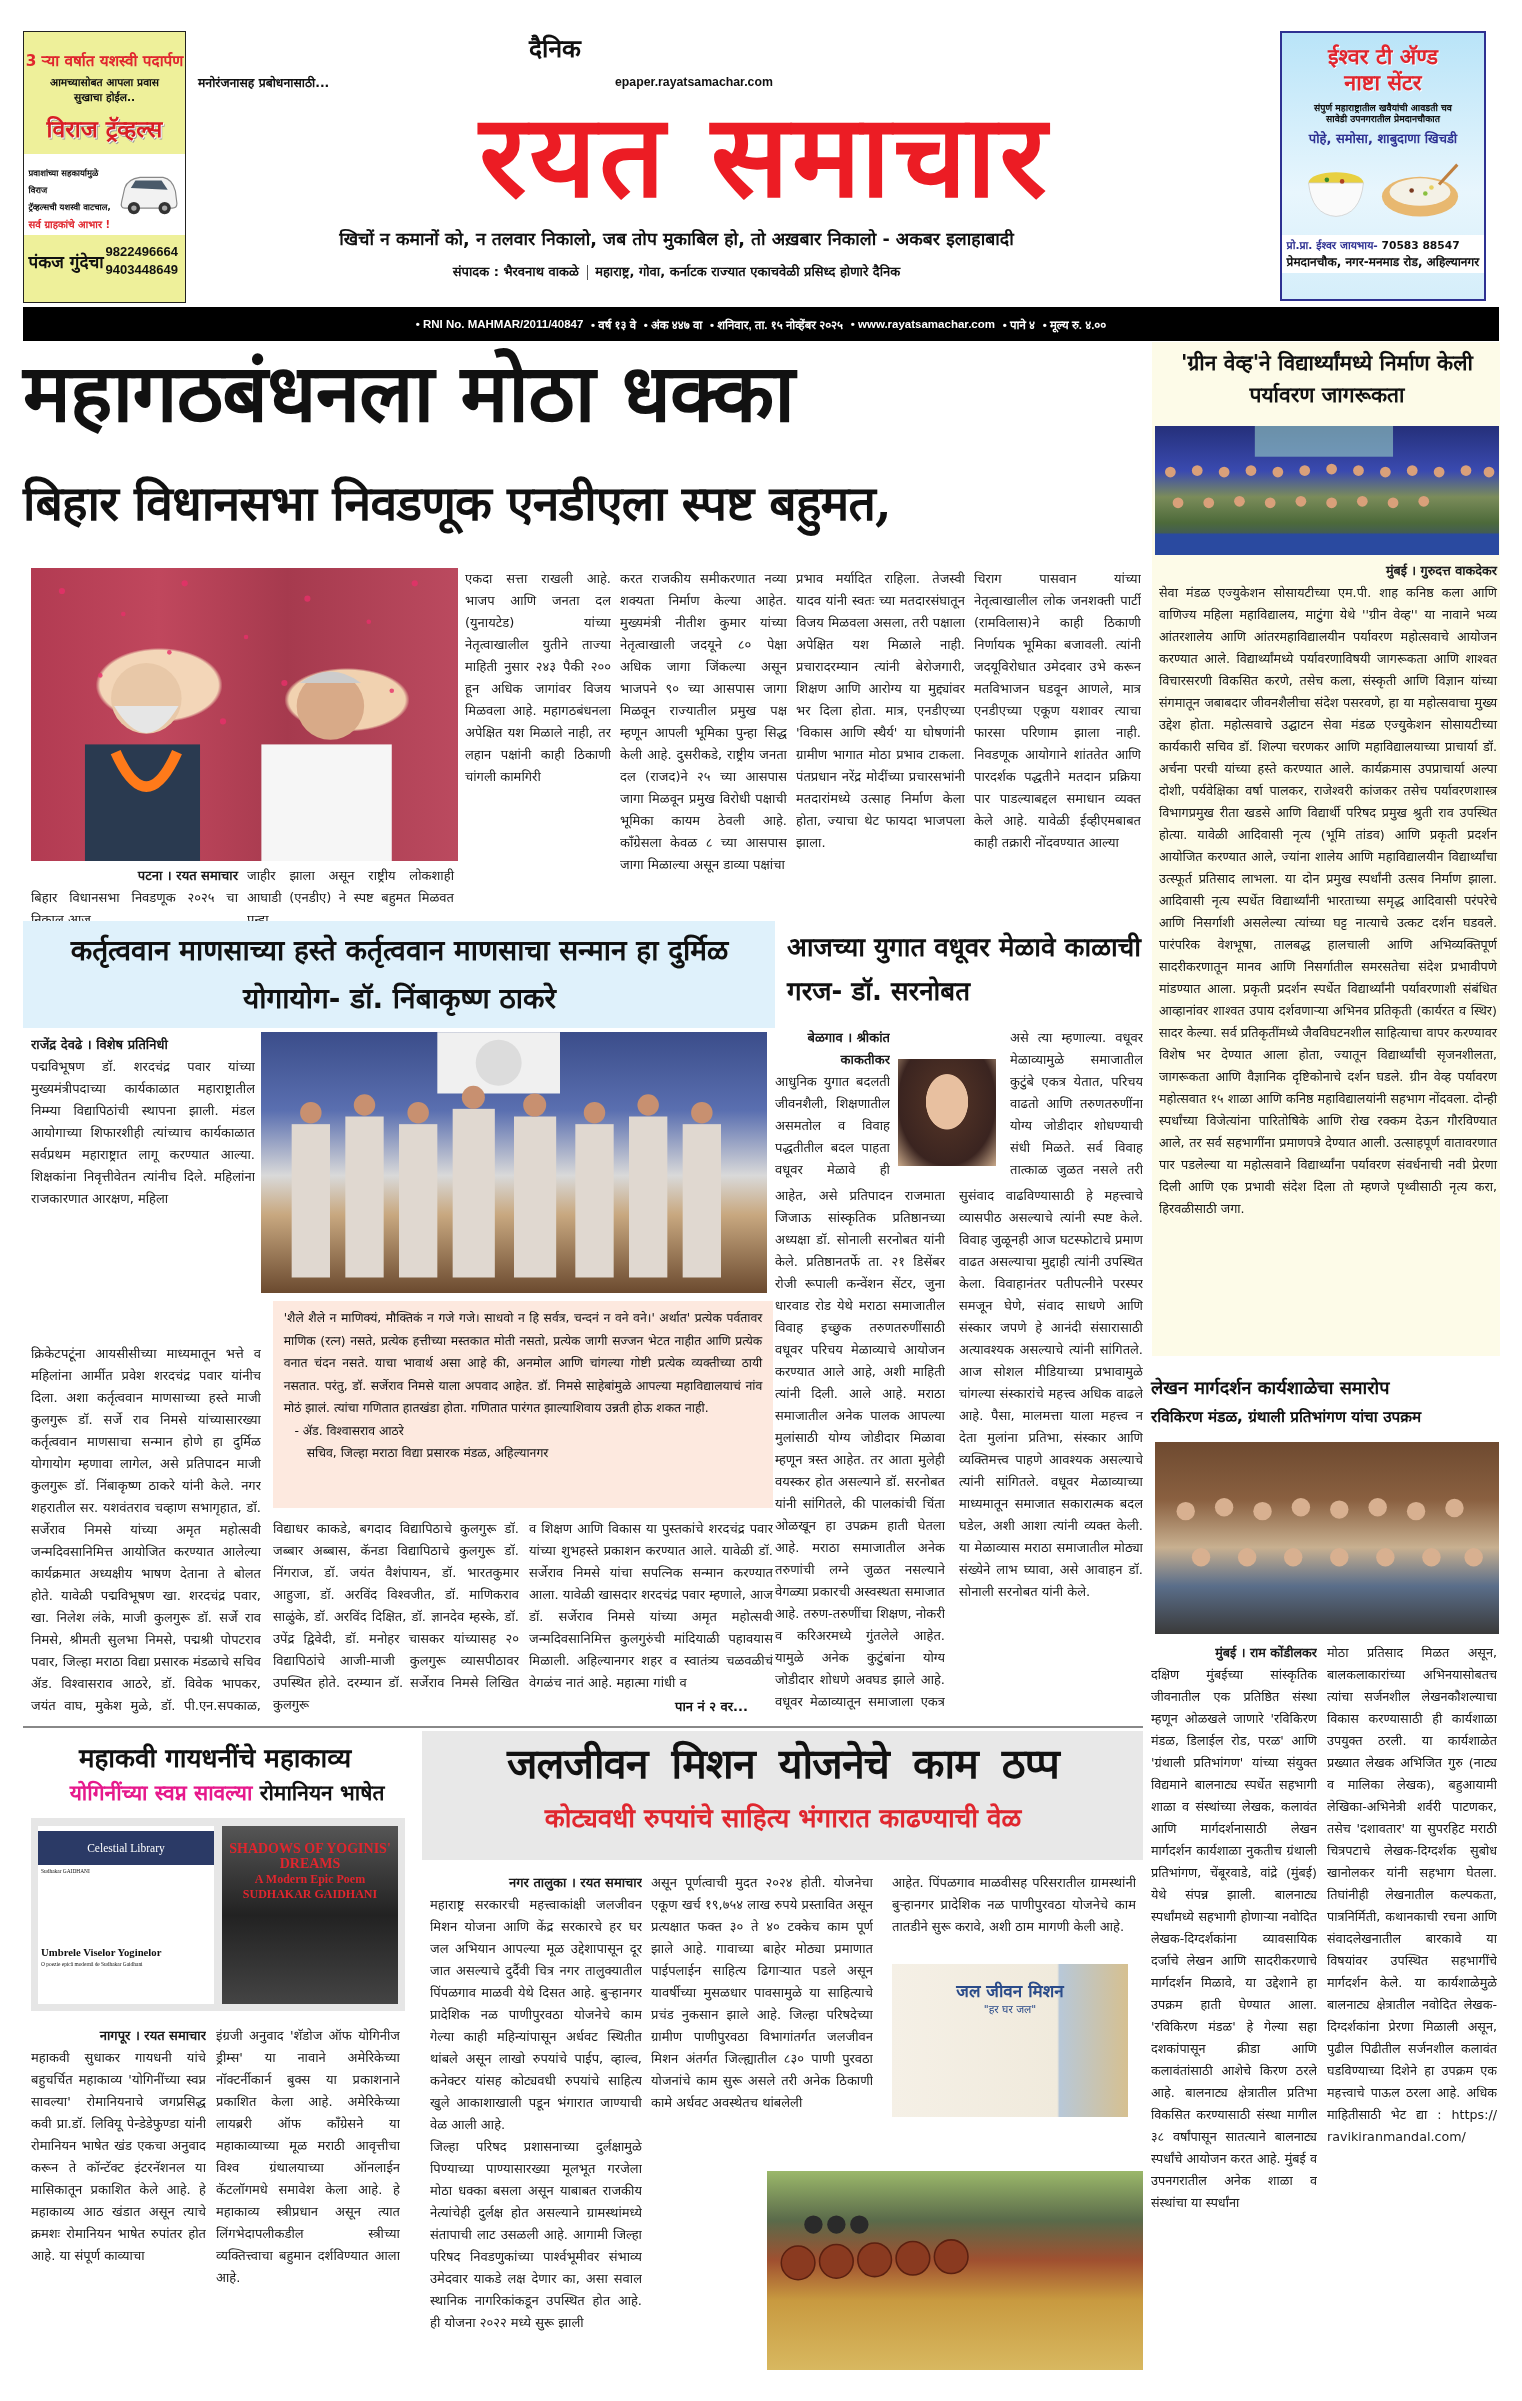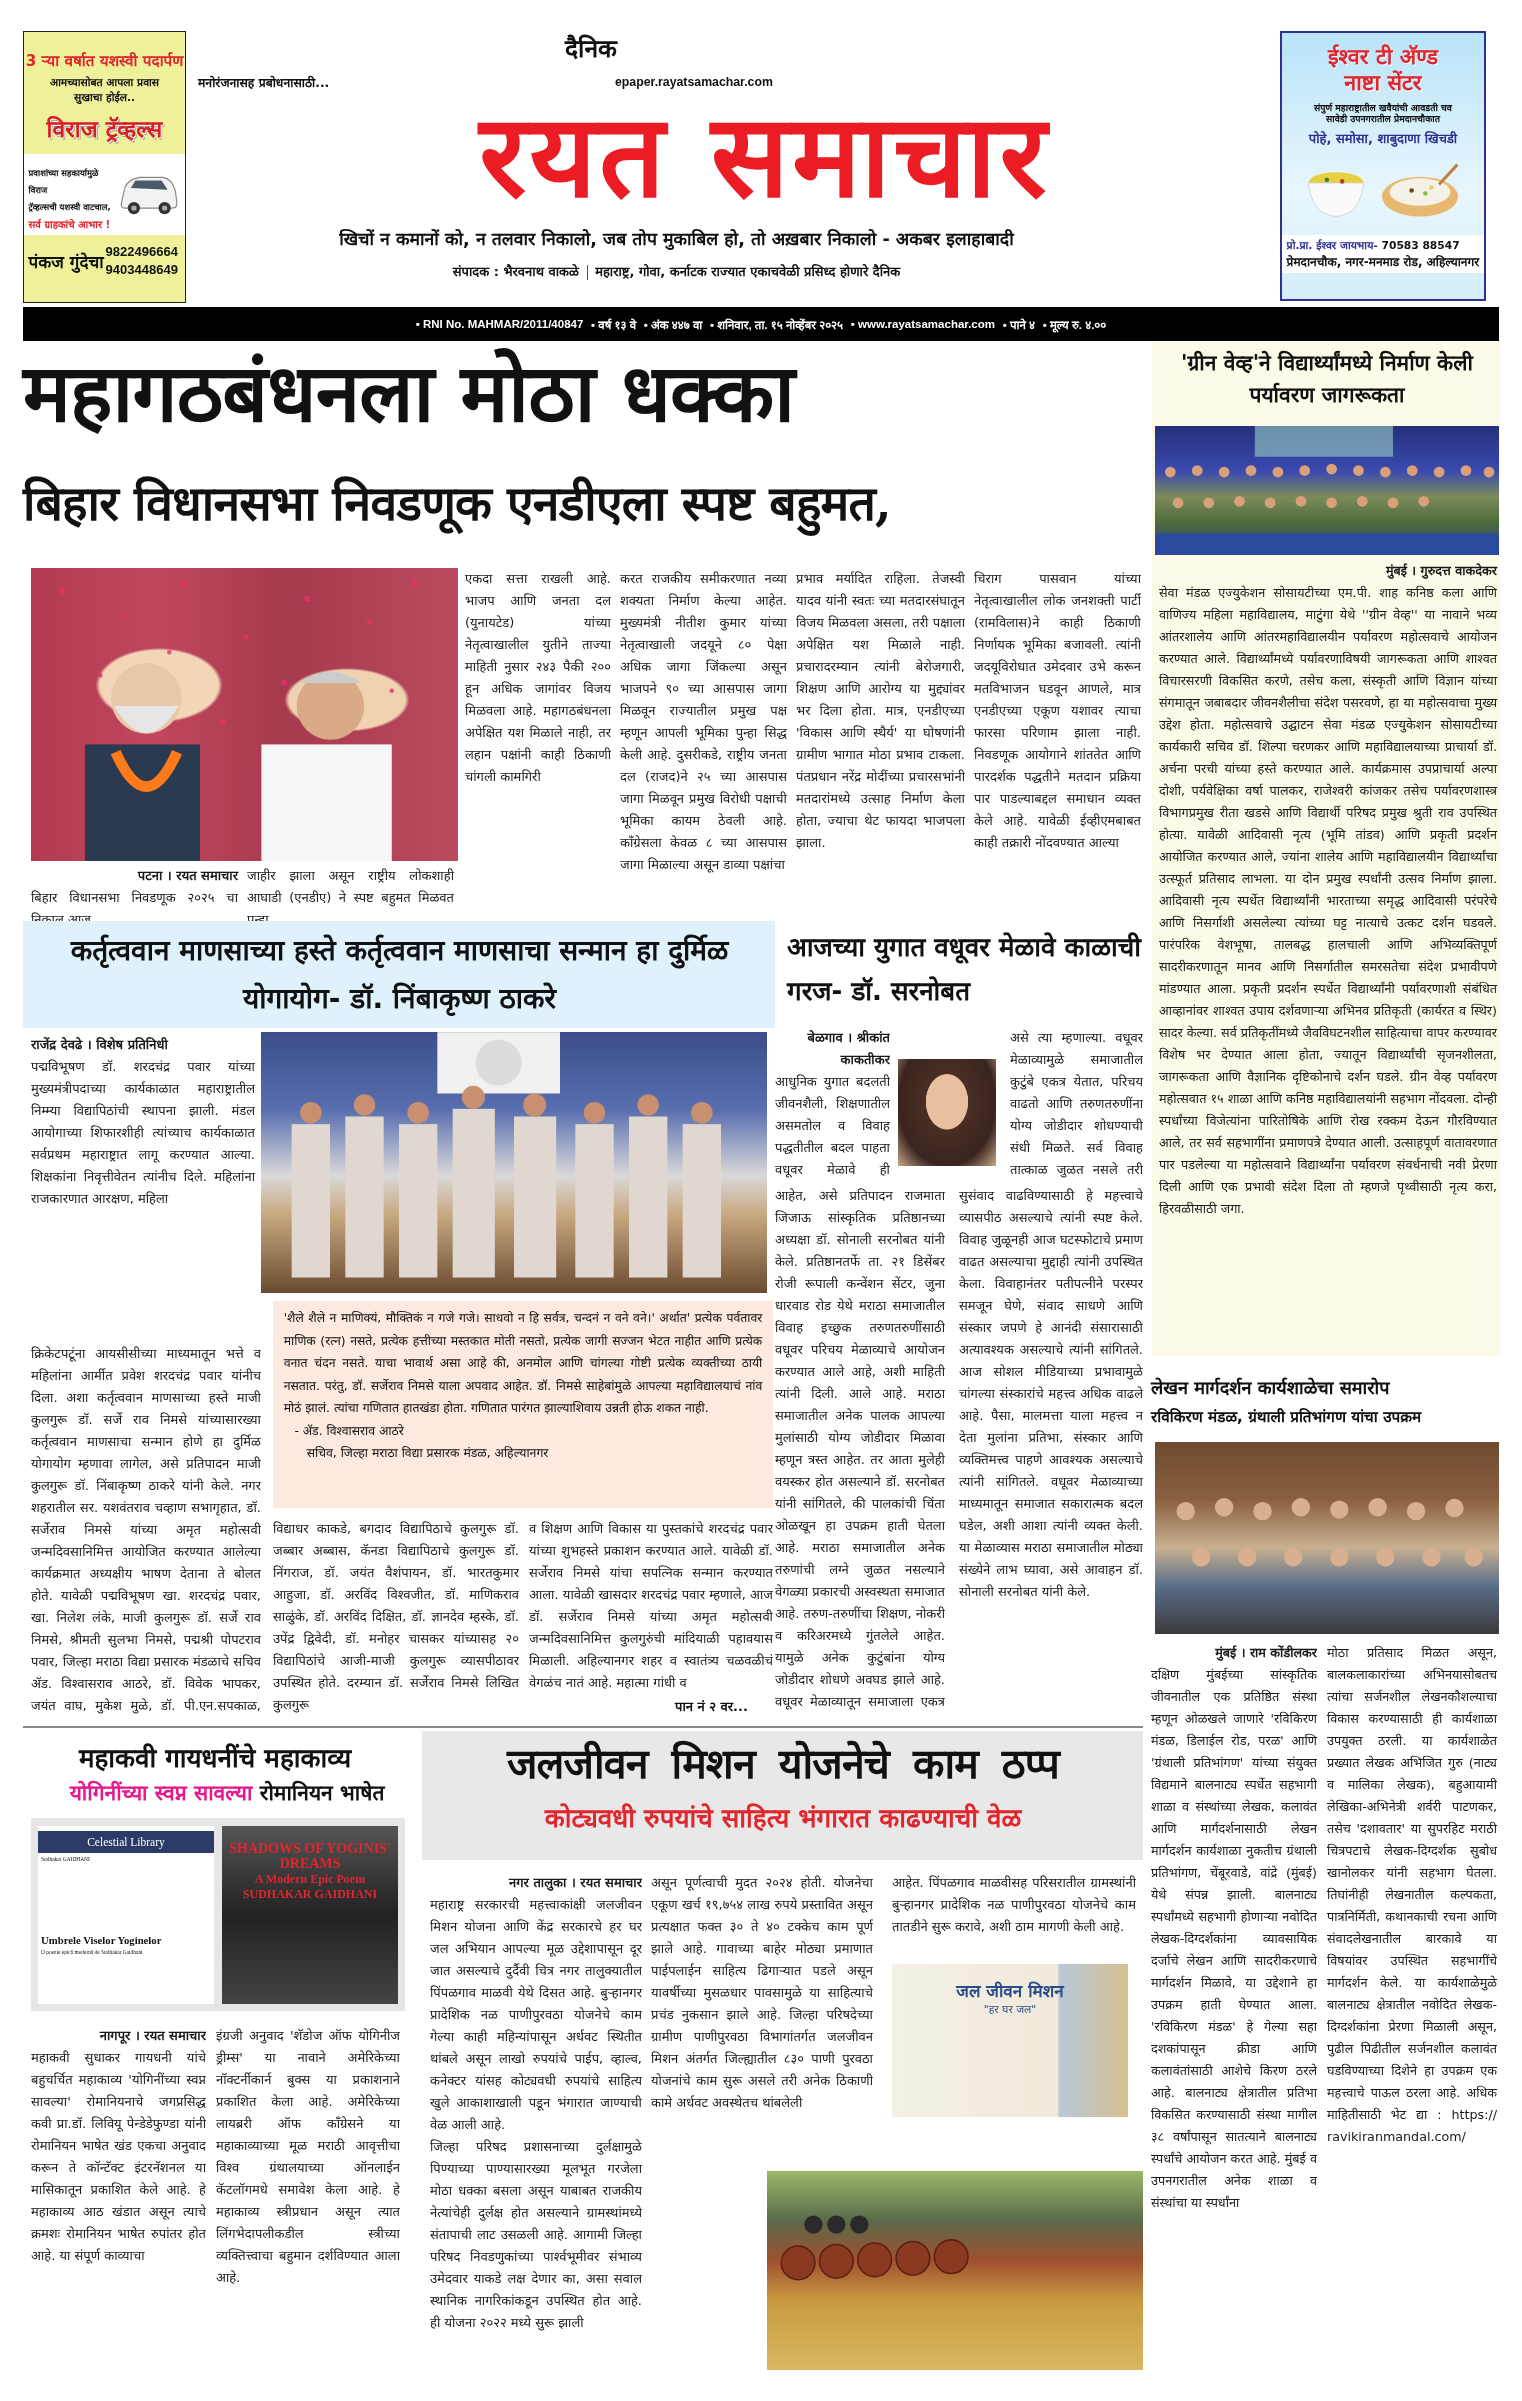--- a/index.html
+++ b/index.html
@@ -17,21 +17,21 @@
   .ad-left .brand { color: #d81e25; font-weight: bold; font-size: 23px; text-align: center; margin-top: 6.1px; text-shadow: 0.8px 0.8px 0 #fff, 1.5px 1.5px 0 #999; }
   .ad-left .mid { background: #fff; height: 81px; margin-top: 10.7px; position: relative; padding: 10.7px 4.6px; }
   .ad-left .mid .t { font-size: 8.4px; font-weight: bold; line-height: 17px; width: 83px; }
   .ad-left .mid .t .red { color: #e0262e; font-size: 10px; }
   .ad-left .car { position: absolute; right: 4.6px; top: 14px; width: 63px; height: 51px; }
   .ad-left .foot { display: flex; align-items: center; padding: 7.7px 4.6px; }
   .ad-left .name { font-size: 17px; font-weight: bold; width: 77px; }
   .ad-left .phones { font-size: 13px; font-weight: bold; line-height: 18.4px; font-family: "Liberation Sans", sans-serif; }
 
   .tagline-left { left: 198px; top: 74px; font-size: 12.3px; font-weight: bold; }
-  .dainik { left: 529px; top: 31px; font-size: 24.6px; font-weight: bold; margin-left: 36px; }
+  .dainik { left: 529px; top: 31px; font-size: 24.6px; font-weight: bold; }
   .epaper { left: 615px; top: 75px; font-size: 12.3px; font-weight: bold; font-family: "Liberation Sans", sans-serif; }
   .title { left: 400px; top: 91px; width: 729px; text-align: center; font-size: 115px; line-height: 130px; font-weight: bold; color: #ec1c24; letter-spacing: 3.1px; font-family: "DejaVu Serif", serif; }
   .motto { left: 201px; top: 226px; width: 951px; text-align: center; font-size: 17.6px; font-weight: bold; }
   .editor { left: 201px; top: 262px; width: 951px; text-align: center; font-size: 13px; font-weight: bold; }
   .editor .sep { display: inline-block; width: 0.8px; height: 15.3px; background: #555; margin: 0 7.7px; vertical-align: middle; }
 
   .ad-right { left: 1280px; top: 31px; width: 206px; height: 270px; border: 2.3px solid #2e3192; background: linear-gradient(180deg, #b9e4f8 0%, #e8f6fd 60%, #d5eefa 100%); }
   .ad-right .h { color: #e0262e; font-weight: bold; font-size: 21.5px; text-align: center; line-height: 26px; margin-top: 10.7px; text-shadow: 0.8px 0.8px 0 #fff; }
   .ad-right .s { font-size: 9.2px; text-align: center; font-weight: bold; line-height: 11.5px; margin-top: 6.1px; }
   .ad-right .b { color: #2e3192; font-size: 13px; font-weight: bold; text-align: center; margin-top: 4.6px; }
@@ -69,21 +69,21 @@
 
   .lekhan-hl { left: 1151px; top: 1373px; width: 353px; font-size: 18px; font-weight: bold; line-height: 29px; }
   .lekhan-sub { left: 1151px; top: 1406px; width: 353px; font-size: 15.3px; font-weight: bold; line-height: 23px; }
   .lekhan-photo { left: 1155px; top: 1442px; width: 344px; height: 192px; background: linear-gradient(180deg, #6e4a30 0%, #8a6040 30%, #c8b090 55%, #5a6e8a 75%, #3a3a3a 100%); }
 
   .kavi-hl { left: 23px; top: 1740px; width: 384px; text-align: center; font-size: 26px; font-weight: bold; line-height: 37px; }
   .kavi-sub { left: 35px; top: 1778px; width: 384px; text-align: center; font-size: 21px; font-weight: bold; line-height: 31px; }
   .kavi-sub .pink { color: #e6198c; }
   .book-box { left: 31px; top: 1818px; width: 374px; height: 193px; background: #e6e6e6; }
   .book1 { left: 38px; top: 1826px; width: 176px; height: 178px; background: #fff; }
-  .book1 .lib { background: #2b3a66; color: #fff; font-family: "Liberation Serif", serif; font-size: 11.5px; text-align: center; margin: 4.6px 0 0 0; padding: 5px; }
+  .book1 .lib { background: #2b3a66; color: #fff; font-family: "Liberation Serif", serif; font-size: 11.5px; text-align: center; margin: 4.6px 0 0 0; padding: 11px; }
   .book1 .au { font-family: "Liberation Serif", serif; font-size: 5.4px; padding: 3.1px; }
   .book1 .ti { font-family: "Liberation Serif", serif; font-size: 10.7px; padding: 69px 3.1px 0 3.1px; font-weight: bold; }
   .book2 { left: 222px; top: 1826px; width: 176px; height: 178px; background: linear-gradient(180deg, #555 0%, #222 50%, #444 100%); color: #e0262e; font-family: "Liberation Serif", serif; text-align: center; font-weight: bold; padding-top: 15px; }
   .book2 .t1 { font-size: 14px; line-height: 15.3px; }
   .book2 .t2 { font-size: 12px; color: #e0262e; }
 
   .jal-box { left: 422px; top: 1731px; width: 721px; height: 129px; background: #e8e8e8; }
   .jal-hl { left: 427px; top: 1735px; width: 712px; text-align: center; font-size: 41px; line-height: 64px; font-weight: bold; letter-spacing: -0.8px; font-family: Liberation Mono, monospace; }
   .jal-sub { left: 427px; top: 1795px; width: 712px; text-align: center; font-size: 26px; line-height: 46px; color: #e0262e; font-weight: bold; }
   .jal-sign { left: 892px; top: 1964px; width: 236px; height: 153px; background: linear-gradient(90deg, #f5f0e6 0%, #f0eadc 70%, #b8c8d8 71%, #d6c090 100%); }

